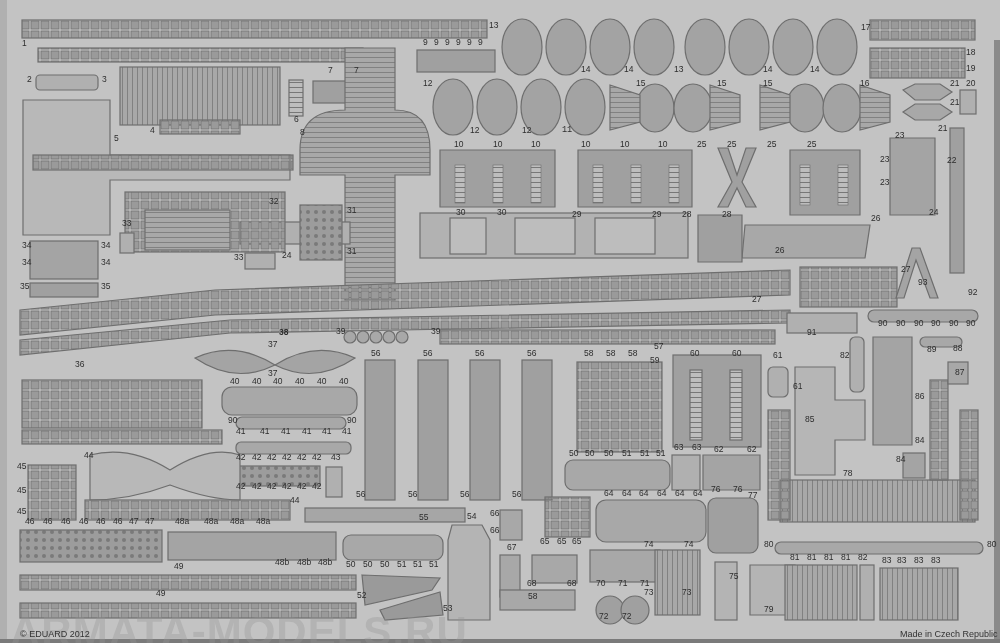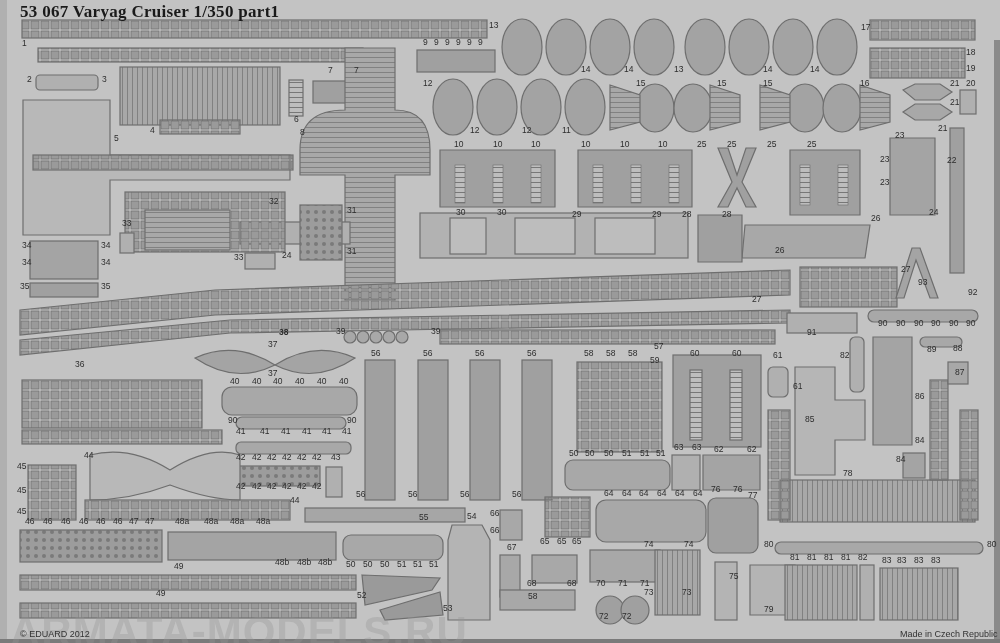--- a/index.html
+++ b/index.html
@@ -256,21 +256,20 @@
       <rect x="868" y="310" width="110" height="12" rx="6" fill="#a8a8a8"></rect>
 
       <rect x="787" y="313" width="70" height="20" fill="#b0b0b0"></rect>
 
       <path d="M912 248 L920 248 L938 298 L930 298 L916 260 L904 298 L896 298 Z" fill="#a4a4a4"></path>
 
       <rect x="440" y="280" width="350" height="0" fill="none"></rect>
     </g>
   </svg>
 
-  <div class="title">53 067 Varyag Cruiser 1/350 part1</div>
   <div id="labels">
       <div class="lbl" style="left: 22px; top: 39px;">1</div>
       <div class="lbl" style="left: 27px; top: 75px;">2</div>
       <div class="lbl" style="left: 102px; top: 75px;">3</div>
       <div class="lbl" style="left: 150px; top: 126px;">4</div>
       <div class="lbl" style="left: 114px; top: 134px;">5</div>
       <div class="lbl" style="left: 294px; top: 115px;">6</div>
       <div class="lbl" style="left: 328px; top: 66px;">7</div>
       <div class="lbl" style="left: 354px; top: 66px;">7</div>
       <div class="lbl" style="left: 300px; top: 128px;">8</div>
@@ -279,21 +278,21 @@
       <div class="lbl" style="left: 445px; top: 38px;">9</div>
       <div class="lbl" style="left: 456px; top: 38px;">9</div>
       <div class="lbl" style="left: 467px; top: 38px;">9</div>
       <div class="lbl" style="left: 478px; top: 38px;">9</div>
       <div class="lbl" style="left: 454px; top: 140px;">10</div>
       <div class="lbl" style="left: 493px; top: 140px;">10</div>
       <div class="lbl" style="left: 531px; top: 140px;">10</div>
       <div class="lbl" style="left: 581px; top: 140px;">10</div>
       <div class="lbl" style="left: 620px; top: 140px;">10</div>
       <div class="lbl" style="left: 658px; top: 140px;">10</div>
-      <div class="lbl" style="left: 562px; top: 126px;">11</div>
+      <div class="lbl" style="left: 562px; top: 126px; font-family: Liberation Mono, monospace;">11</div>
       <div class="lbl" style="left: 423px; top: 79px;">12</div>
       <div class="lbl" style="left: 470px; top: 126px;">12</div>
       <div class="lbl" style="left: 522px; top: 126px;">12</div>
       <div class="lbl" style="left: 489px; top: 21px;">13</div>
       <div class="lbl" style="left: 674px; top: 65px;">13</div>
       <div class="lbl" style="left: 581px; top: 65px;">14</div>
       <div class="lbl" style="left: 624px; top: 65px;">14</div>
       <div class="lbl" style="left: 763px; top: 65px;">14</div>
       <div class="lbl" style="left: 810px; top: 65px;">14</div>
       <div class="lbl" style="left: 636px; top: 79px;">15</div>

